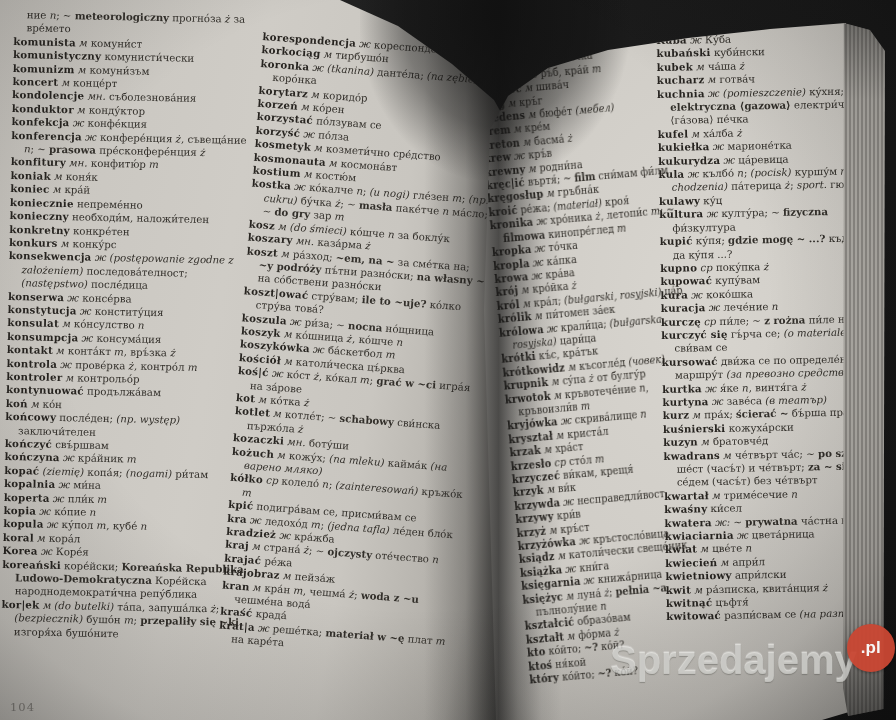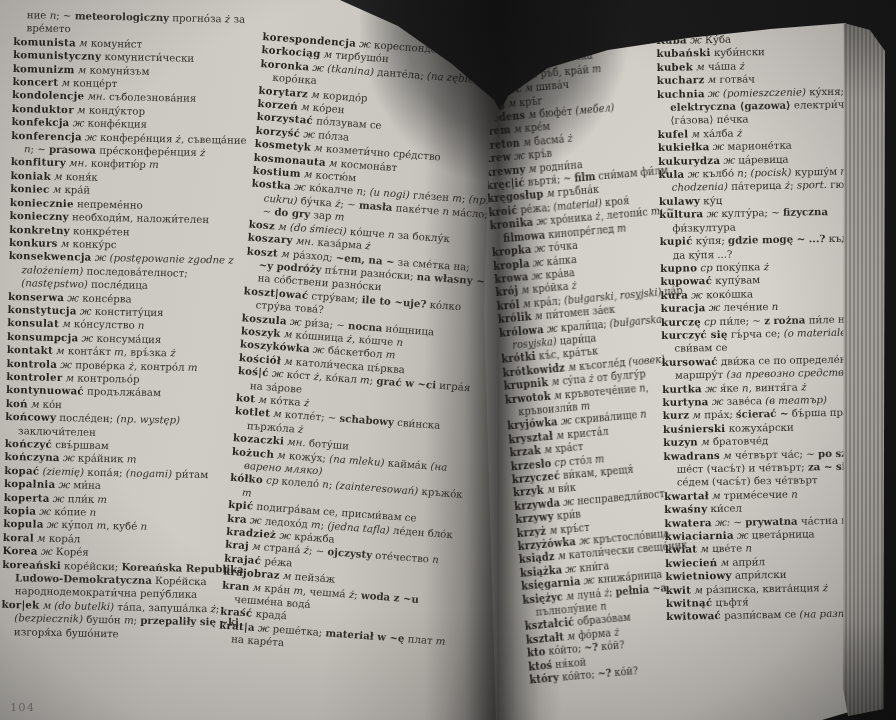--- a/index.html
+++ b/index.html
@@ -212,14 +212,20 @@
         <div class="entry"><b class="hw">kwitnąć</b> цъфтя́</div>
         <div class="entry"><b class="hw">kwitować</b> разпи́свам се <i>(на разпи́ска)</i></div>
       </div>
   </div>
 
   <div class="fore-edge"></div>
   <div class="gutter"></div>
   <div class="gutter-top"></div>
   <div class="vignette"></div>
 
+  <div class="watermark">
+    <span class="wm-text">Sprzedajemy</span>
+    <span class="wm-badge">
+      <span>.pl</span>
+    </span>
+  </div>
 
 </div>
 
 </body></html>

